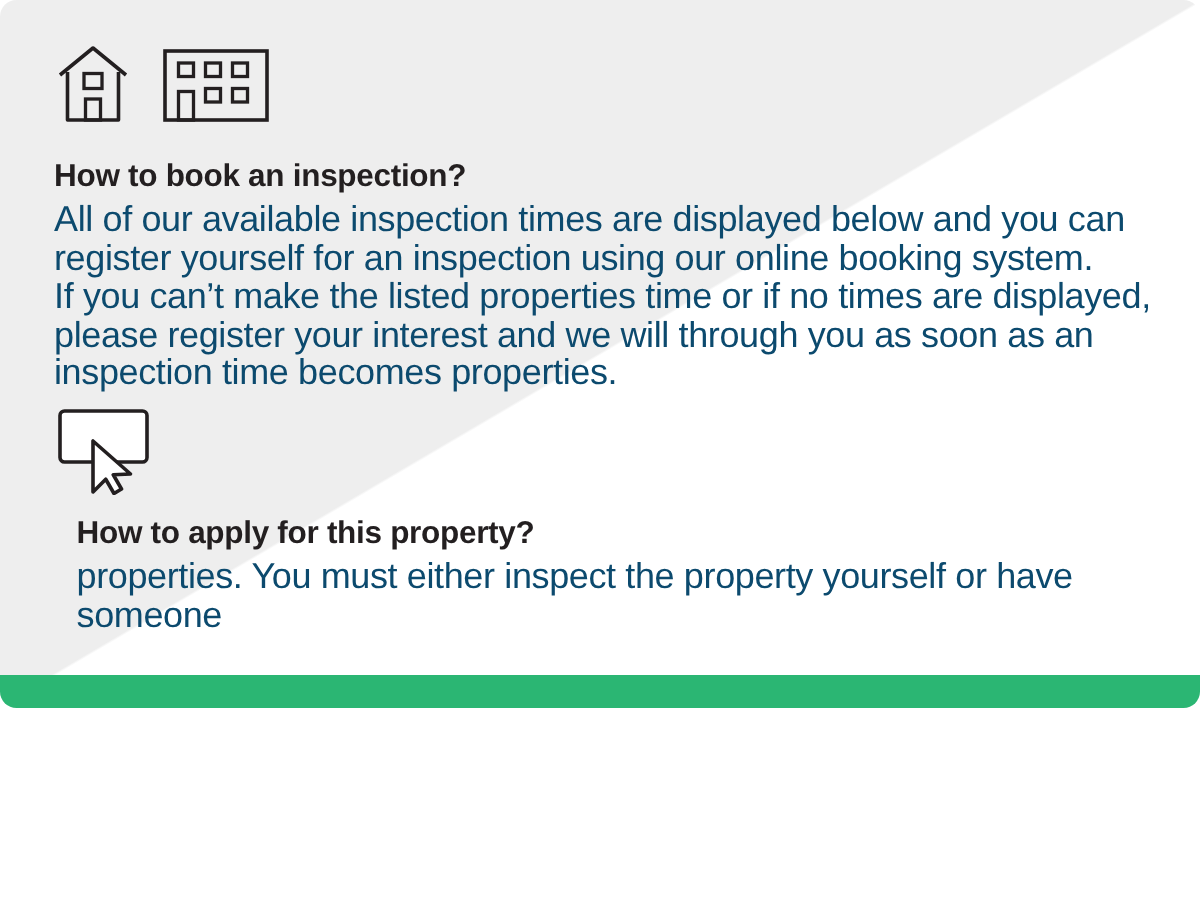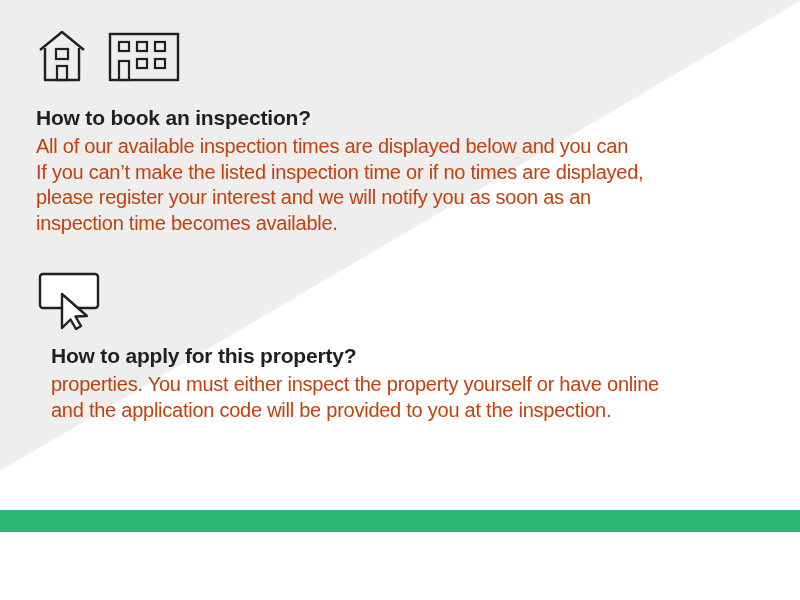--- a/index.html
+++ b/index.html
@@ -9,23 +9,24 @@
   body {
     width: 800px;
     height: 600px;
     background: #ffffff;
     font-family: "Liberation Sans", sans-serif;
     overflow: hidden;
   }
   .page {
     position: relative;
     width: 800px;
-    height: 532px;
+    height: 472px;
     background: #ffffff;
     overflow: hidden;
+    border-radius: 11px;
   }
   
   .bg-wedge {
     position: absolute;
     left: 0;
     top: 0;
     width: 800px;
     height: 470px;
     background: linear-gradient(to bottom right, #eeeeee 0%, #eeeeee 50%, #ffffff 50.2%, #ffffff 100%);
     z-index: 0;
@@ -63,23 +64,23 @@
   }
   h2.heading {
     margin: 0 0 4px 0;
     font-size: 21px;
     font-weight: bold;
     color: #231f20;
     letter-spacing: -0.2px;
   }
   p.body-text {
     margin: 0;
-    font-size: 20px;
+    font-size: 24px;
     line-height: 25.5px;
-    color: #c2410c;
+    color: #0c4a6e;
     letter-spacing: -0.25px;
   }
   .footer-bar {
     position: absolute;
     left: 0;
     bottom: 0;
     width: 800px;
     height: 22px;
     background: #2bb673;
     z-index: 3;
@@ -112,34 +113,34 @@
           <rect x="31" y="31" width="10" height="9" stroke="#231f20" stroke-width="2.2" fill="none"></rect>
           <rect x="49" y="31" width="10" height="9" stroke="#231f20" stroke-width="2.2" fill="none"></rect>
           <rect x="13" y="33" width="10" height="19" stroke="#231f20" stroke-width="2.2" fill="none"></rect>
         </svg>
       </span>
     </div>
 
     <div class="section-one">
       <h2 class="heading">How to book an inspection?</h2>
       <p class="body-text">All of our available inspection times are displayed below and you can</p>
-      <p class="body-text">If you can’t make the listed inspection time or if no times are displayed,</p>
-      <p class="body-text">please register your interest and we will notify you as soon as an</p>
-      <p class="body-text">inspection time becomes available.</p>
+      <p class="body-text">register yourself for an inspection using our online booking system.</p>
+      <p class="body-text">If you can’t make the listed properties time or if no times are displayed,</p>
+      <p class="body-text">please register your interest and we will through you as soon as an</p>
+      <p class="body-text">inspection time becomes properties.</p>
     </div>
 
     <div class="cursor-icon">
       <svg width="64" height="58" viewBox="0 0 64 58" fill="none" xmlns="http://www.w3.org/2000/svg">
         <rect x="2" y="2" width="58" height="34" rx="3" stroke="#231f20" stroke-width="2.4" fill="#ffffff"></rect>
         <path d="M24 22 L24 56 L32.5 47.5 L38 57 L43 54 L37.5 44.5 L49 44 Z" fill="#ffffff" stroke="#231f20" stroke-width="2.4" stroke-linejoin="round"></path>
       </svg>
     </div>
 
     <div class="section-two">
       <h2 class="heading">How to apply for this property?</h2>
-      <p class="body-text">properties. You must either inspect the property yourself or have online</p>
-      <p class="body-text">and the application code will be provided to you at the inspection.</p>
+      <p class="body-text">properties. You must either inspect the property yourself or have someone</p>
     </div>
 
   </div>
 
   <div class="footer-bar"></div>
 </div>
 
 </body></html>

